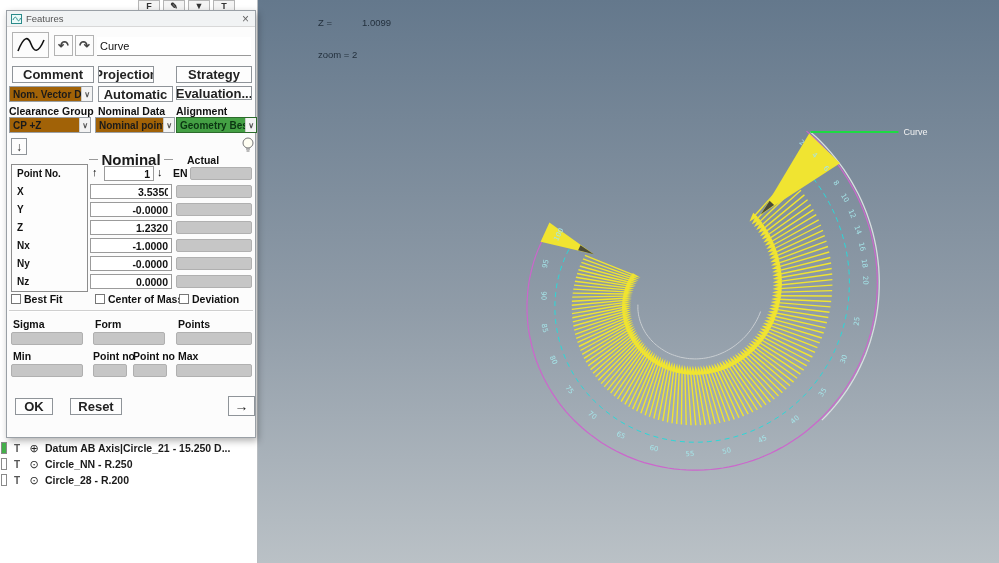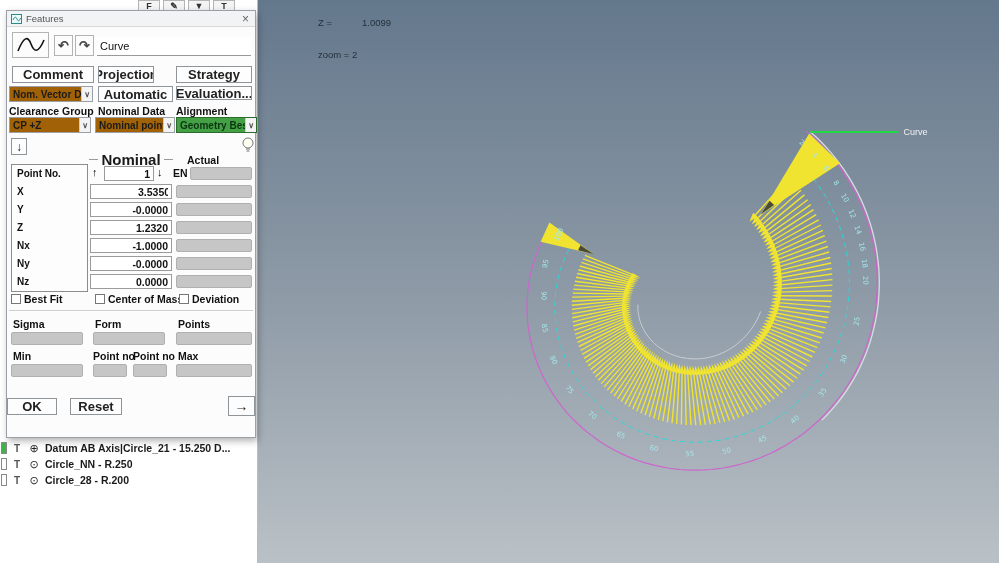--- a/index.html
+++ b/index.html
@@ -172,21 +172,21 @@
 
       <div class="flabel" style="left:6px;top:339px">Min</div>
       <div class="flabel" style="left:86px;top:339px">Point no</div>
       <div class="flabel" style="left:126px;top:339px">Point no</div>
       <div class="flabel" style="left:171px;top:339px">Max</div>
       <div class="grayf" style="left:4px;top:353px;width:72px"></div>
       <div class="grayf" style="left:86px;top:353px;width:34px"></div>
       <div class="grayf" style="left:126px;top:353px;width:34px"></div>
       <div class="grayf" style="left:169px;top:353px;width:76px"></div>
 
-      <div class="btn" style="left:0;top:387px;width:50px;height:17px">OK</div>
+      <div class="btn" style="left:8px;top:387px;width:38px;height:17px">OK</div>
       <div class="btn" style="left:63px;top:387px;width:52px;height:17px">Reset</div>
       <div class="btn" style="left:221px;top:385px;width:27px;height:20px;font-size:14px">→</div>
     </div>
 
     <div class="feature-list">
       <div class="feature-row">
         <div class="chip" style="background: rgb(68, 176, 74);"></div>
         <div class="ftype">T</div>
         <div class="ficon">⊕</div>
         <div class="ftext">Datum AB Axis|Circle_21 - 15.250 D...</div>

